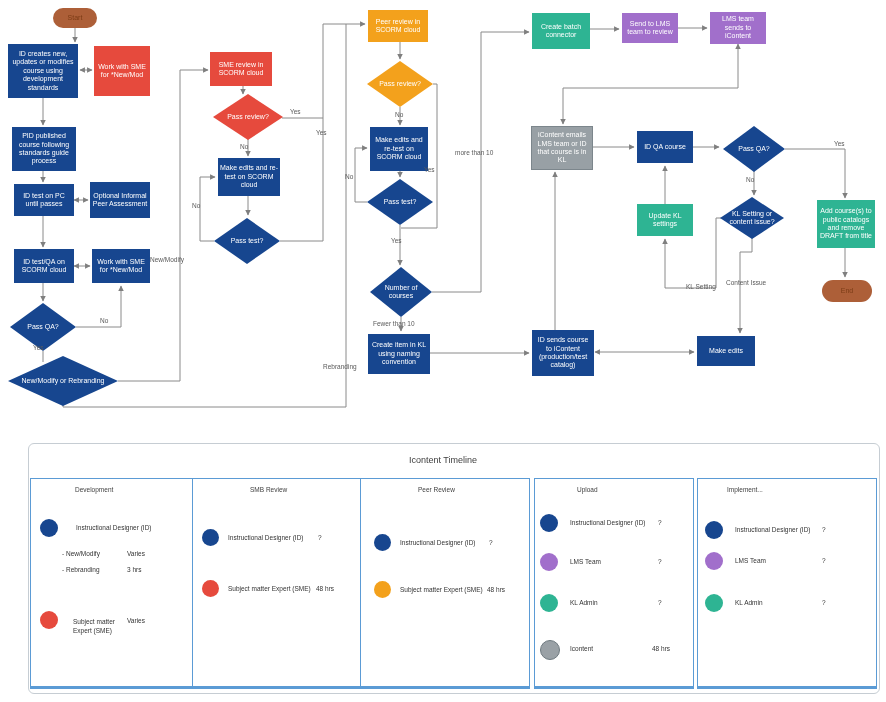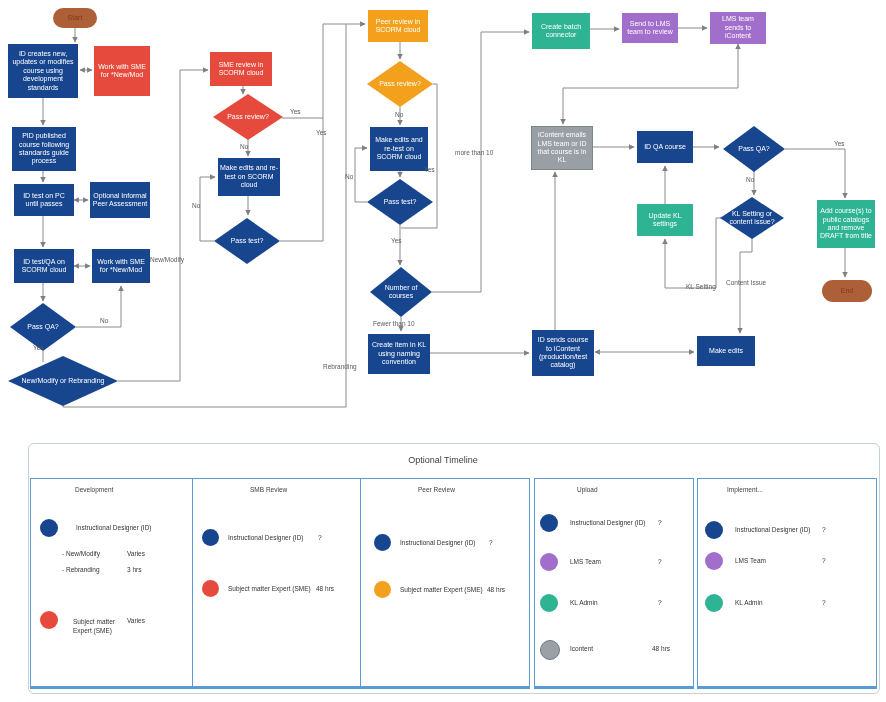--- a/index.html
+++ b/index.html
@@ -162,21 +162,21 @@
   <span class="elabel" style="left:424px;top:166px;">Yes</span>
   <span class="elabel" style="left:391px;top:237px;">Yes</span>
   <span class="elabel" style="left:455px;top:149px;">more than 10</span>
   <span class="elabel" style="left:373px;top:320px;">Fewer than 10</span>
   <span class="elabel" style="left:834px;top:140px;">Yes</span>
   <span class="elabel" style="left:746px;top:176px;">No</span>
   <span class="elabel" style="left:686px;top:283px;">KL Setting</span>
   <span class="elabel" style="left:726px;top:279px;">Content Issue</span>
 
   <div class="tl-outer"></div>
-  <div class="tl-title">Optional Timeline</div>
+  <div class="tl-title">Icontent Timeline</div>
 
   <div class="tl-group" style="left:30px;top:478px;width:500px;height:211px;"></div>
   <div class="tl-divider" style="left:192px;top:478px;height:211px;"></div>
   <div class="tl-divider" style="left:360px;top:478px;height:211px;"></div>
   <div class="tl-group" style="left:534px;top:478px;width:160px;height:211px;"></div>
   <div class="tl-group" style="left:697px;top:478px;width:180px;height:211px;"></div>
 
   <div class="tl-header" style="left:75px;top:486px;">Development</div>
   <div class="tl-header" style="left:250px;top:486px;">SMB Review</div>
   <div class="tl-header" style="left:418px;top:486px;">Peer Review</div>

